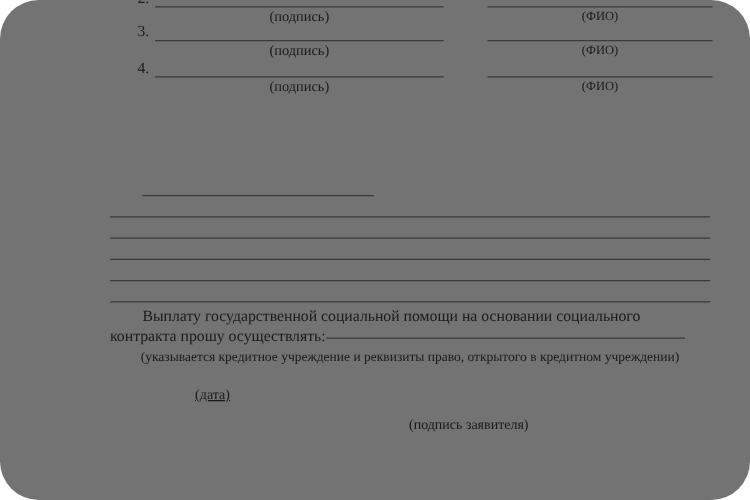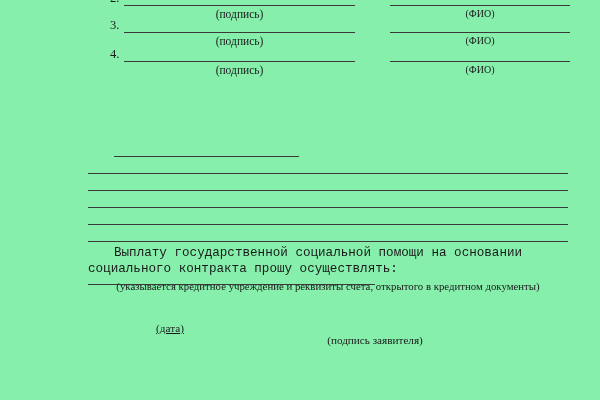--- a/index.html
+++ b/index.html
@@ -14,21 +14,22 @@
     font-family: "Liberation Serif", "DejaVu Serif", serif;
     color: #1a1a1a;
     position: relative;
   }
 
   .page {
     position: absolute;
     left: 0; top: 0;
     width: 600px;
     height: 400px;
-    background: #86efac;
+    background: #737373;
+    border-radius: 31px;
   }
 
   
   .sig-row {
     position: absolute;
     left: 0;
     width: 600px;
     height: 27px;
   }
   .sig-num {
@@ -160,22 +161,22 @@
   <div class="para-nojust" style="top:148px;">
     <span class="inline-fill" style="width:185px;"></span>
   </div>
 
   <div class="rule" style="top:173px;"></div>
   <div class="rule" style="top:190px;"></div>
   <div class="rule" style="top:207px;"></div>
   <div class="rule" style="top:224px;"></div>
   <div class="rule" style="top:241px;"></div>
 
-  <div class="para-nojust" style="top:246px;font-family:Liberation Mono, monospace;">
+  <div class="para-nojust" style="top:246px;">
     <span>Выплату государственной социальной помощи на основании социального контракта прошу осуществлять:</span><span class="inline-fill" style="width:287px;"></span>
   </div>
 
-  <div class="note" style="top:280px;">(указывается кредитное учреждение и реквизиты счета, открытого в кредитном документы)</div>
+  <div class="note" style="top:280px;">(указывается кредитное учреждение и реквизиты право, открытого в кредитном учреждении)</div>
 
-  <div class="foot-cap" style="left:130px; top:322px; width:80px;text-decoration:underline;">(дата)</div>
+  <div class="foot-cap" style="left:130px; top:310px; width:80px;text-decoration:underline;">(дата)</div>
   <div class="foot-cap" style="left:305px; top:334px; width:140px;">(подпись заявителя)</div>
 
 </div>
 
 </body></html>

